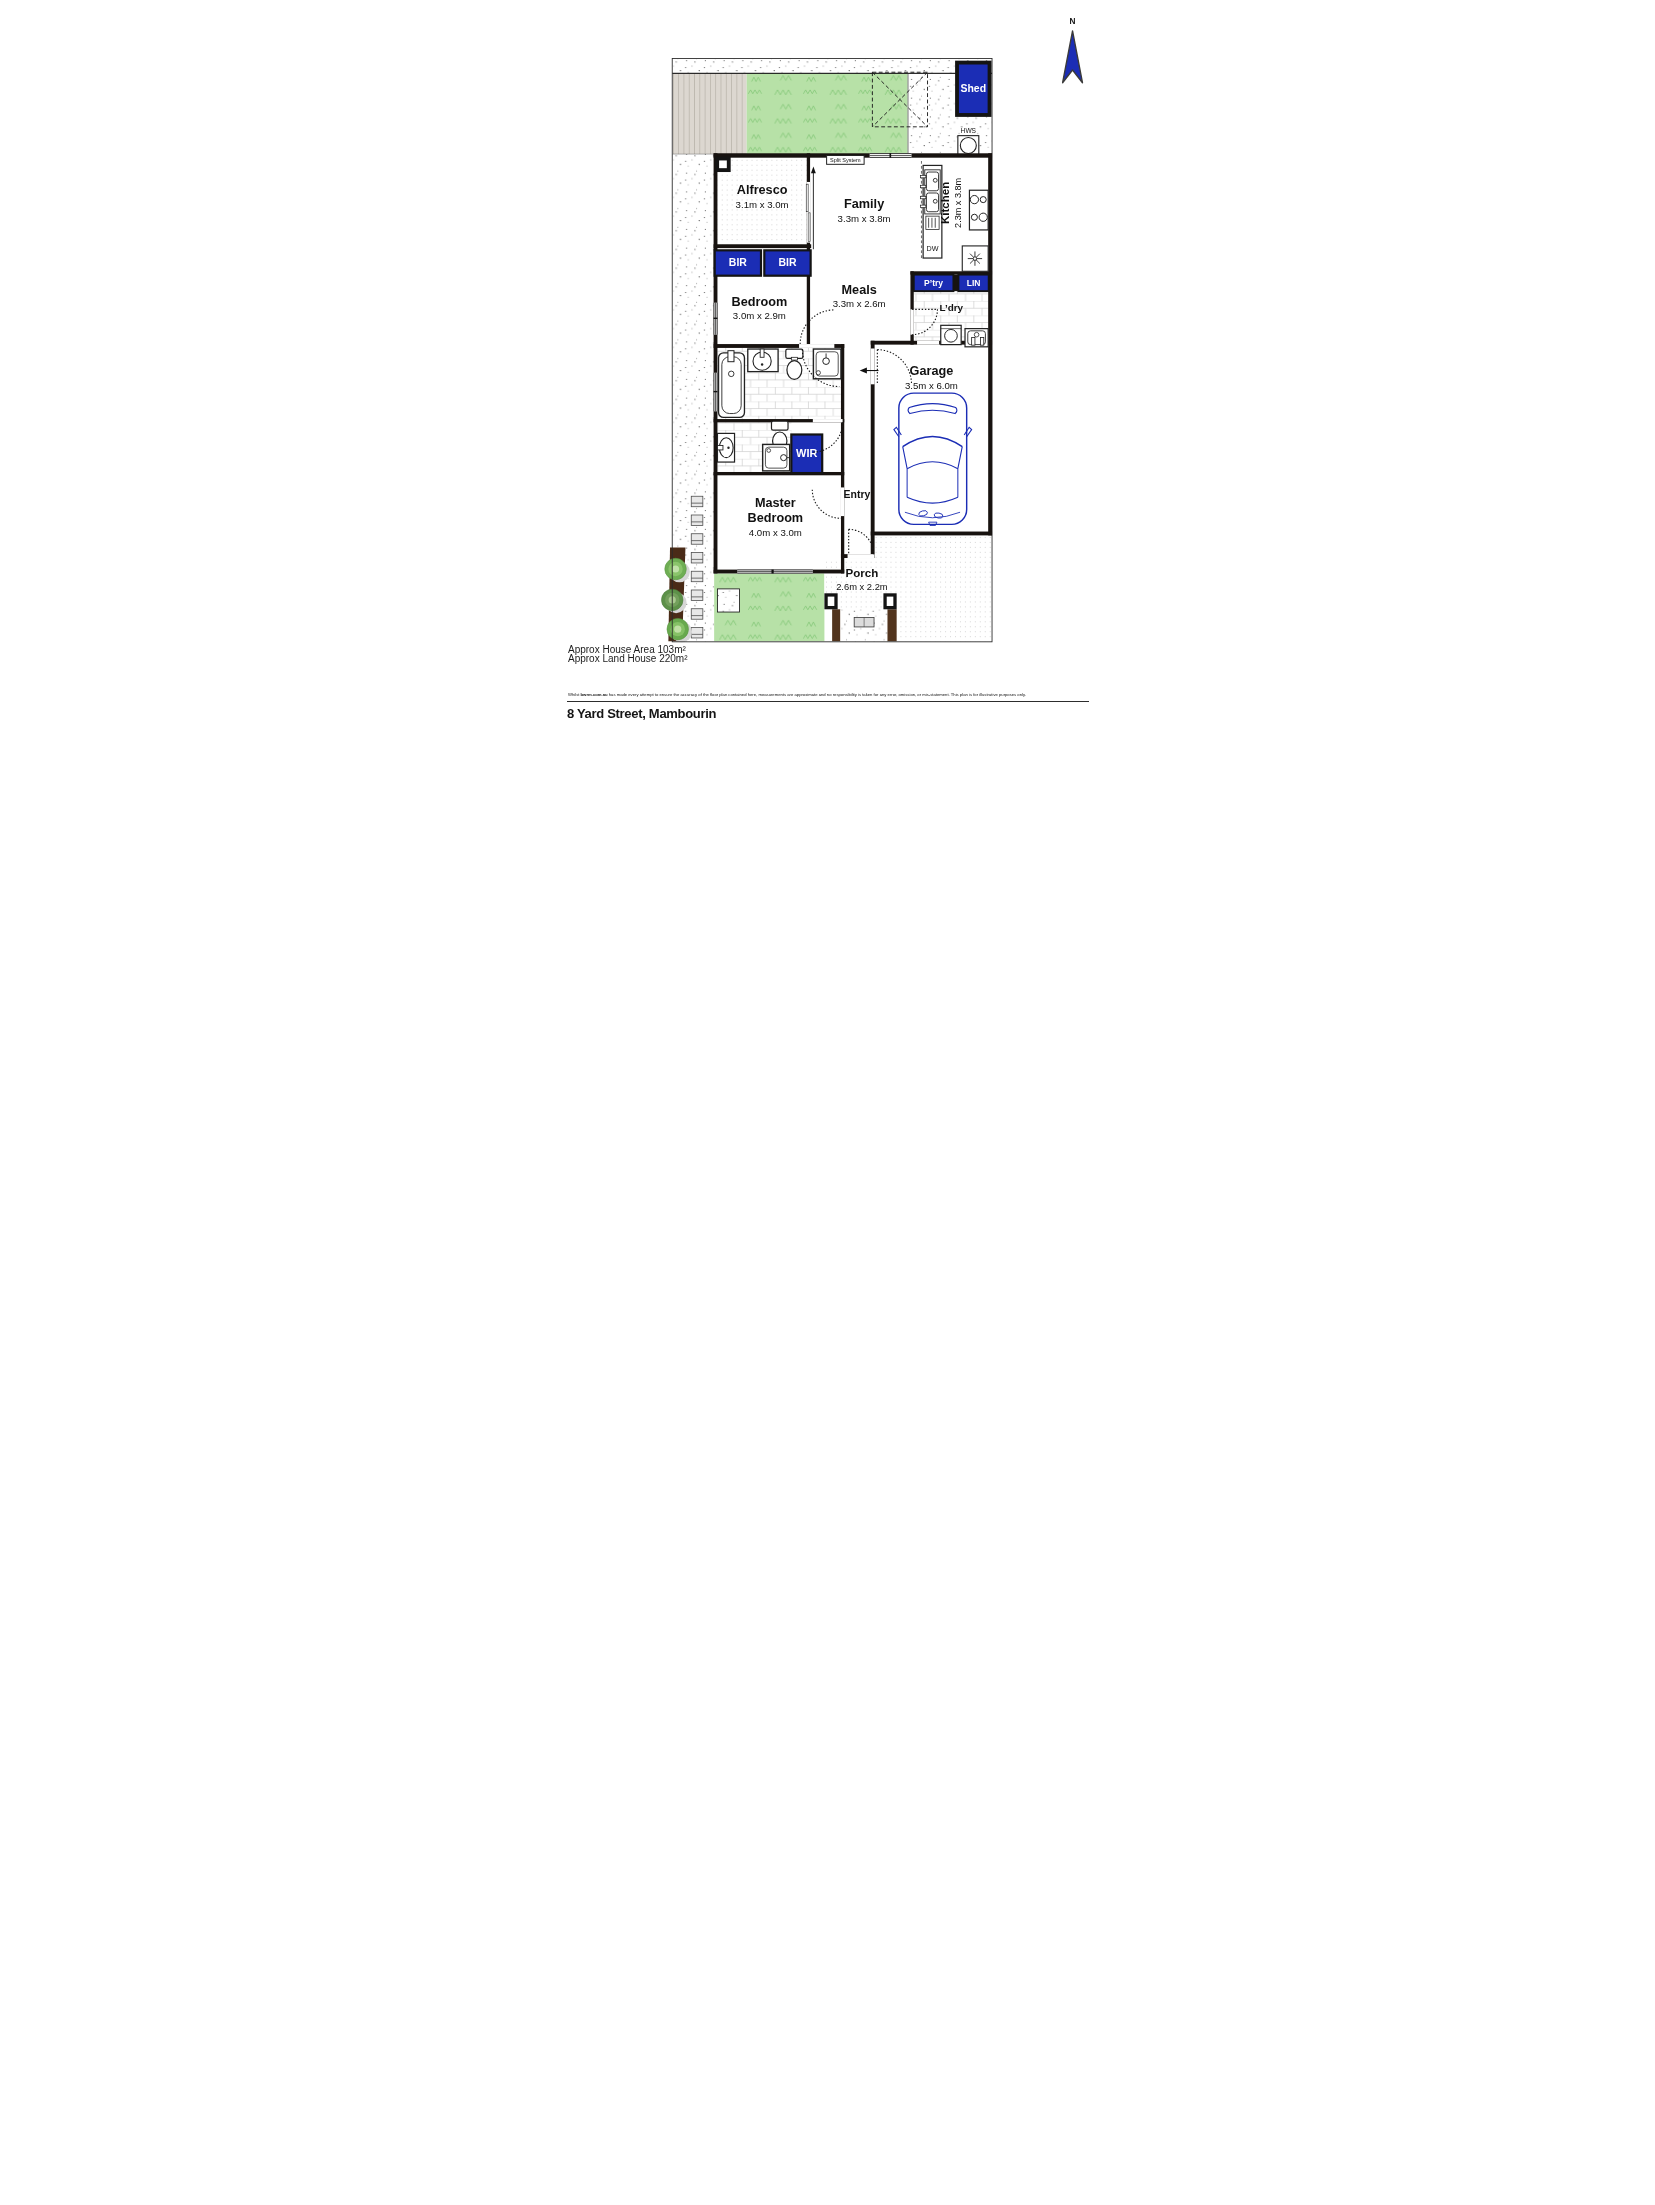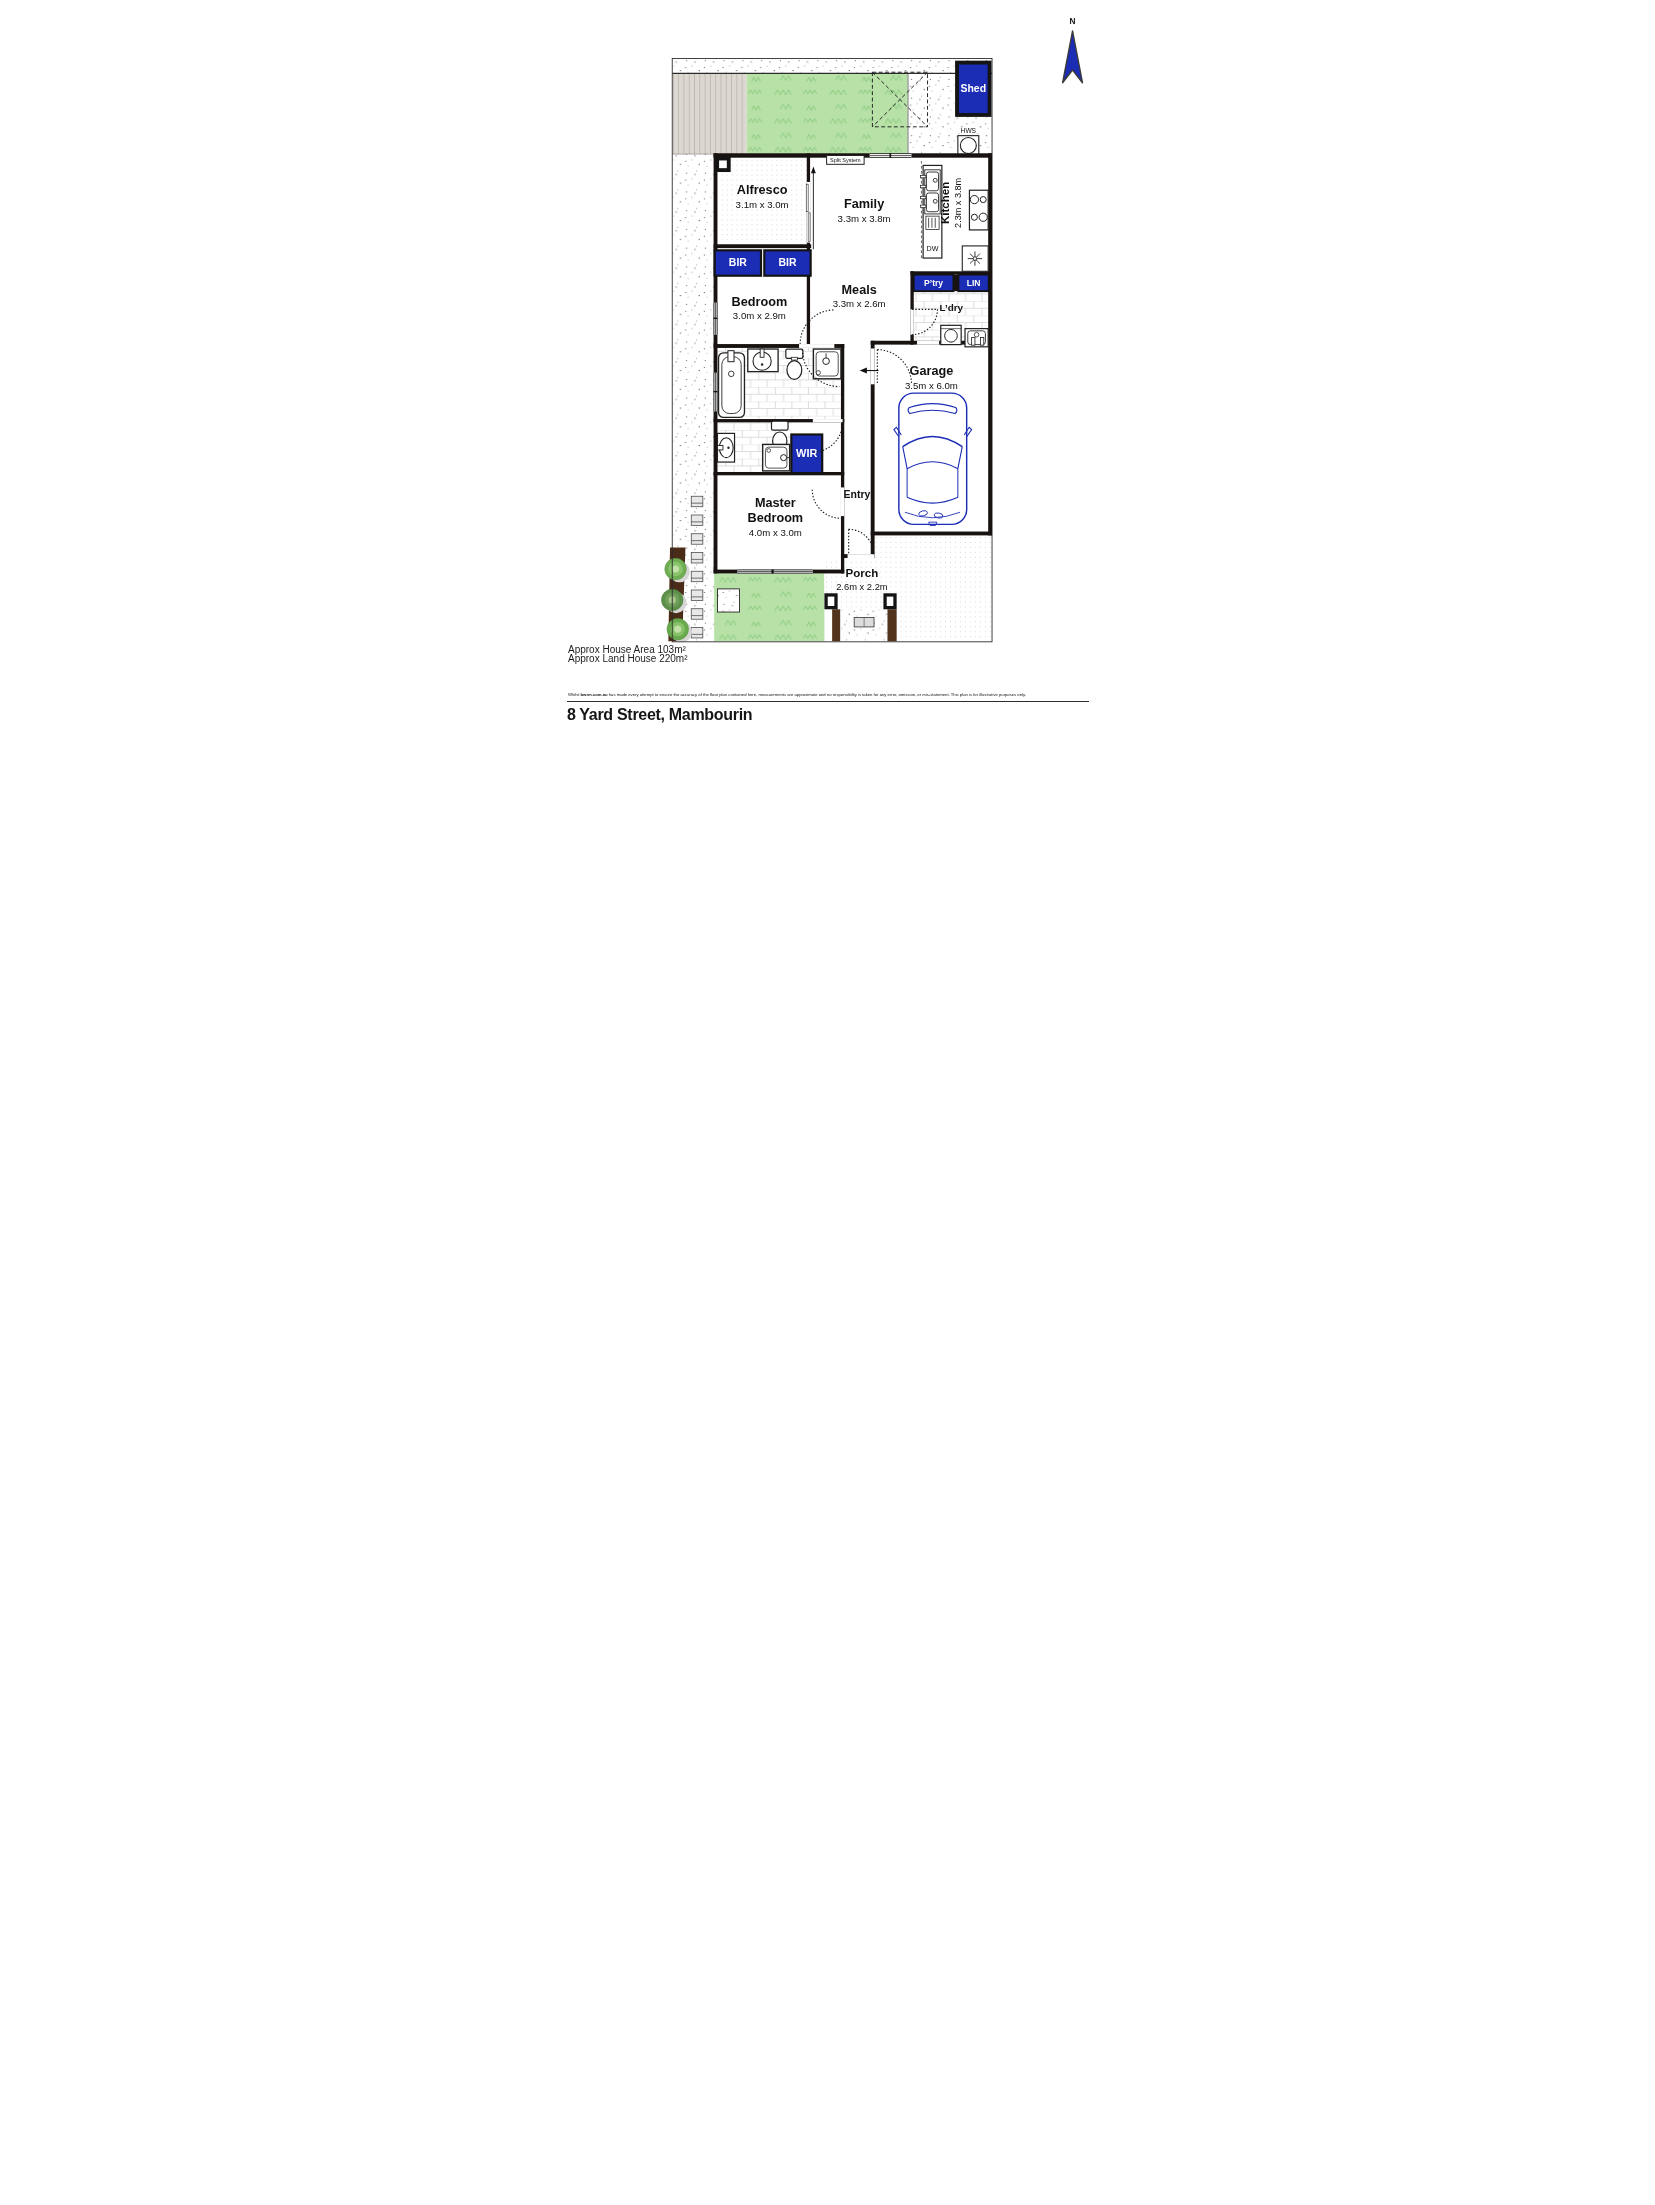--- a/index.html
+++ b/index.html
@@ -3,21 +3,21 @@
 <meta charset="utf-8">
 <style>
   html,body{margin:0;padding:0;background:#fff;}
   .page{position:relative;width:552px;height:735px;background:#fff;margin:0 auto;
         font-family:"Liberation Sans","DejaVu Sans",sans-serif;overflow:hidden;}
   .plan-svg{position:absolute;left:0;top:0;width:552px;height:735px;}
   .areas{position:absolute;left:16.5px;top:645px;color:#1c1c1c;font-size:10px;line-height:9.4px;}
   .disclaimer{position:absolute;left:16.5px;top:692px;color:#111;font-size:4.2px;white-space:nowrap;}
   .disclaimer b{font-weight:700;}
   .rule{position:absolute;left:15.4px;top:701px;width:522px;height:1.4px;background:#2d2d2d;}
-  .address{position:absolute;left:15.4px;top:706px;color:#151515;font-size:16px;font-weight:700;letter-spacing:-0.3px;}
+  .address{position:absolute;left:15.4px;top:706px;color:#151515;font-size:13px;font-weight:700;letter-spacing:-0.3px;}
   text{font-family:"Liberation Sans","DejaVu Sans",sans-serif;}
   .room-name{font-size:23px;font-weight:600;fill:#111;}
   .room-dims{font-size:17.5px;font-weight:400;fill:#111;}
   .blue-label{font-weight:700;fill:#ffffff;}
   .small-label{fill:#111;}
 </style>
 </head>
 <body>
 
 <div class="page">

